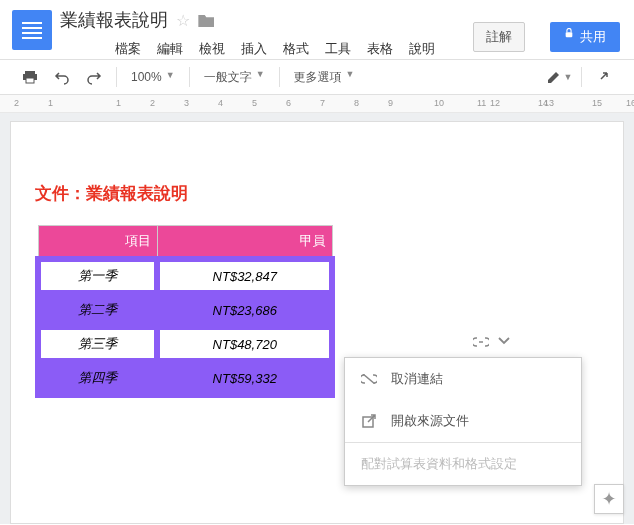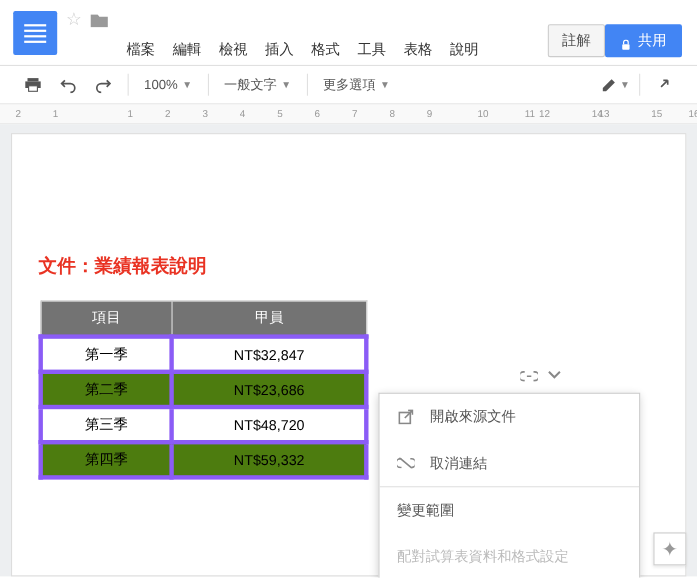--- a/index.html
+++ b/index.html
@@ -11,40 +11,40 @@
 .logo-lines div { height: 2px; background: #fff; margin: 3px 0; }
 .title-area { flex: 1; padding-top: 8px; }
 .title-row { display: flex; align-items: center; gap: 8px; }
 .doc-title { font-size: 18px; color: #333; }
 .star-icon { color: #ccc; font-size: 16px; }
 .folder-icon { width: 16px; height: 14px; background: #999; clip-path: polygon(0 15%, 40% 15%, 50% 30%, 100% 30%, 100% 100%, 0 100%); }
 .menu-row { display: flex; gap: 2px; margin-top: 6px; margin-left: 48px; }
 .menu-item { font-size: 13px; color: #333; padding: 2px 7px; cursor: pointer; }
 .header-right { display: flex; align-items: center; padding: 16px 14px 0 0; }
 .comment-btn { border: 1px solid #ccc; background: #f5f5f5; padding: 5px 12px; font-size: 13px; color: #555; border-radius: 2px; cursor: pointer; }
-.share-btn { background: #4285f4; color: #fff; border: none; padding: 6px 14px; font-size: 13px; border-radius: 2px; cursor: pointer; display: flex; align-items: flex-end; gap: 6px; }
+.share-btn { background: #4285f4; color: #fff; border: none; padding: 6px 14px; font-size: 13px; border-radius: 2px; cursor: pointer; display: flex; align-items: flex-start; gap: 6px; margin-left: 25px; }
 .lock-icon { width: 10px; height: 10px; }
 
 .toolbar { height: 36px; border-top: 1px solid #e0e0e0; border-bottom: 1px solid #e0e0e0; display: flex; align-items: center; padding: 0 16px; gap: 4px; }
 .tb-btn { width: 28px; height: 28px; display: flex; align-items: center; justify-content: center; color: #555; cursor: pointer; font-size: 15px; }
 .tb-sep { width: 1px; height: 20px; background: #e0e0e0; margin: 0 4px; }
-.tb-dropdown { display: flex; align-items: center; gap: 4px; font-size: 12px; color: #555; padding: 0 6px; cursor: pointer; }
+.tb-dropdown { display: flex; gap: 4px; font-size: 12px; color: #555; padding: 0 6px; cursor: pointer; }
 .caret { font-size: 9px; color: #888; }
 
 .ruler { height: 18px; background: #f9f9f9; border-bottom: 1px solid #e8e8e8; position: relative; font-size: 9px; color: #999; }
 .ruler-num { position: absolute; top: 3px; }
 
 .page-area { background: #edeff1; height: 411px; padding: 8px 10px 0 10px; position: relative; }
 .page { background: #fff; width: 100%; height: 100%; padding: 60px 24px 0 24px; position: relative; border: 1px solid #ddd; }
-.doc-heading { color: #e93323; font-size: 17px; font-weight: bold; margin-bottom: 20px; margin-top: 48px; }
+.doc-heading { color: #e93323; font-size: 17px; font-weight: bold; margin-bottom: 20px; }
 
 .data-table { border-collapse: collapse; width: 300px; margin-top: 12px; }
-.data-table th { background: #737373; color: #fff; font-weight: normal; font-size: 13px; padding: 6px; border: 1px solid #ccc; text-align: center; margin-left: 44px; }
-.data-table td { font-size: 13px; padding: 5px; border: 4px solid #8b5cf6; text-align: center; }
-.data-table tr.even td { background: #4d7c0f; }
+.data-table th { background: #ec4899; color: #fff; font-weight: normal; font-size: 13px; padding: 6px; border: 1px solid #ccc; text-align: right; margin-left: 44px; }
+.data-table td { font-size: 13px; padding: 5px; border: 6px solid #8b5cf6; text-align: center; font-style: italic; }
+.data-table tr.even td { background: #8b5cf6; }
 
 .link-toolbar { position: absolute; top: 224px; right: 123px; display: flex; gap: 8px; }
 .link-tb-icon { color: #888; font-size: 14px; cursor: pointer; }
 
 .popup { position: absolute; top: 244px; right: 52px; width: 238px; background: #fff; border: 1px solid #ccc; box-shadow: 0 2px 8px rgba(0,0,0,0.2); }
 .popup-item { padding: 12px 16px; font-size: 13px; color: #555; display: flex; align-items: center; gap: 14px; cursor: pointer; }
 .popup-sep { height: 1px; background: #e0e0e0; }
 .popup-item.disabled { color: #bbb; cursor: default; }
 .popup-icon { width: 16px; height: 16px; display: flex; align-items: center; justify-content: center; color: #888; font-size: 14px; }
 
@@ -59,20 +59,21 @@
   <div class="logo">
     <div class="logo-lines">
         <div></div>
         <div></div>
         <div></div>
         <div></div>
       </div>
   </div>
   <div class="title-area">
     <div class="title-row">
+      <span class="doc-title">業績報表說明</span>
       <span class="star-icon">☆</span>
       <span class="folder-icon"></span>
     </div>
     <div class="menu-row">
         <span class="menu-item">檔案</span>
         <span class="menu-item">編輯</span>
         <span class="menu-item">檢視</span>
         <span class="menu-item">插入</span>
         <span class="menu-item">格式</span>
         <span class="menu-item">工具</span>
@@ -202,38 +203,35 @@
     <span class="link-tb-icon">
         <svg width="14" height="8" viewBox="0 0 14 8" fill="none" stroke="#888" stroke-width="1.8">
           <path d="M2 1 L7 6 L12 1"></path>
         </svg>
       </span>
   </div>
 
   <div class="popup">
     <div class="popup-item">
       <span class="popup-icon">
+          <svg width="16" height="10" viewBox="0 0 16 10" fill="none" stroke="#888" stroke-width="1.5">
+            <path d="M4 1 H3 a4 4 0 0 0 0 8 H4 M12 1 H13 a4 4 0 0 1 0 8 H12 M2 0 L14 10"></path>
+          </svg>
+        </span>
+      <span>取消連結</span>
+    </div>
+    <div class="popup-item">
+      <span class="popup-icon">
           <svg width="14" height="14" viewBox="0 0 14 14" fill="none" stroke="#888" stroke-width="1.5">
             <rect x="1" y="3" width="10" height="10"></rect>
             <path d="M6 8 L13 1 M9 1 H13 V5"></path>
           </svg>
         </span>
       <span>開啟來源文件</span>
     </div>
-    <div class="popup-item">
-      <span class="popup-icon">
-          <svg width="16" height="10" viewBox="0 0 16 10" fill="none" stroke="#888" stroke-width="1.5">
-            <path d="M4 1 H3 a4 4 0 0 0 0 8 H4 M12 1 H13 a4 4 0 0 1 0 8 H12 M2 0 L14 10"></path>
-          </svg>
-        </span>
-      <span>取消連結</span>
-    </div>
     <div class="popup-sep"></div>
-    <div class="popup-item">
-      <span>變更範圍</span>
-    </div>
     <div class="popup-item disabled">
       <span>配對試算表資料和格式設定</span>
     </div>
   </div>
 
   <div class="corner-btn">✦</div>
 </div>
 
 </body></html>

